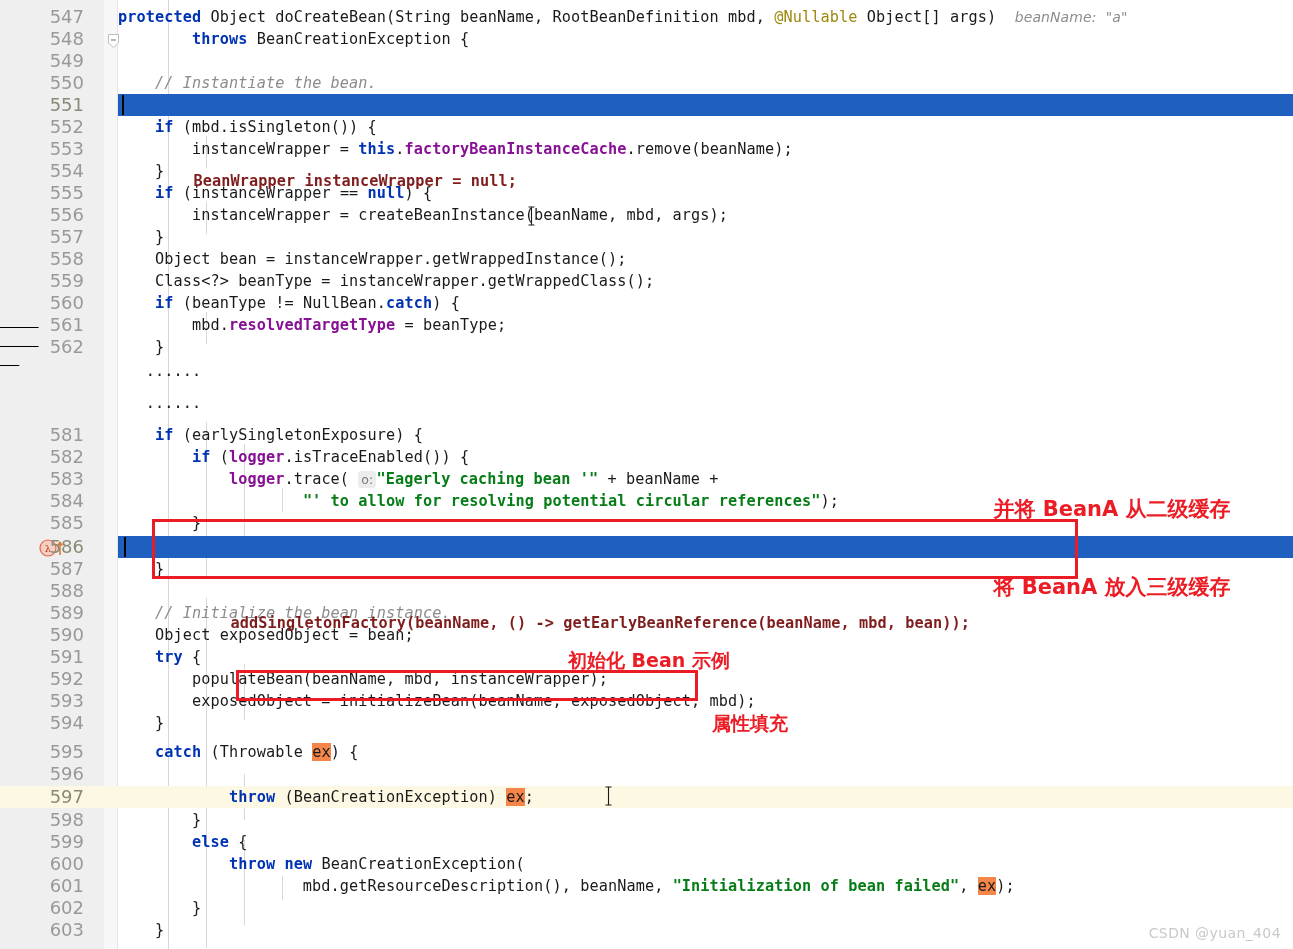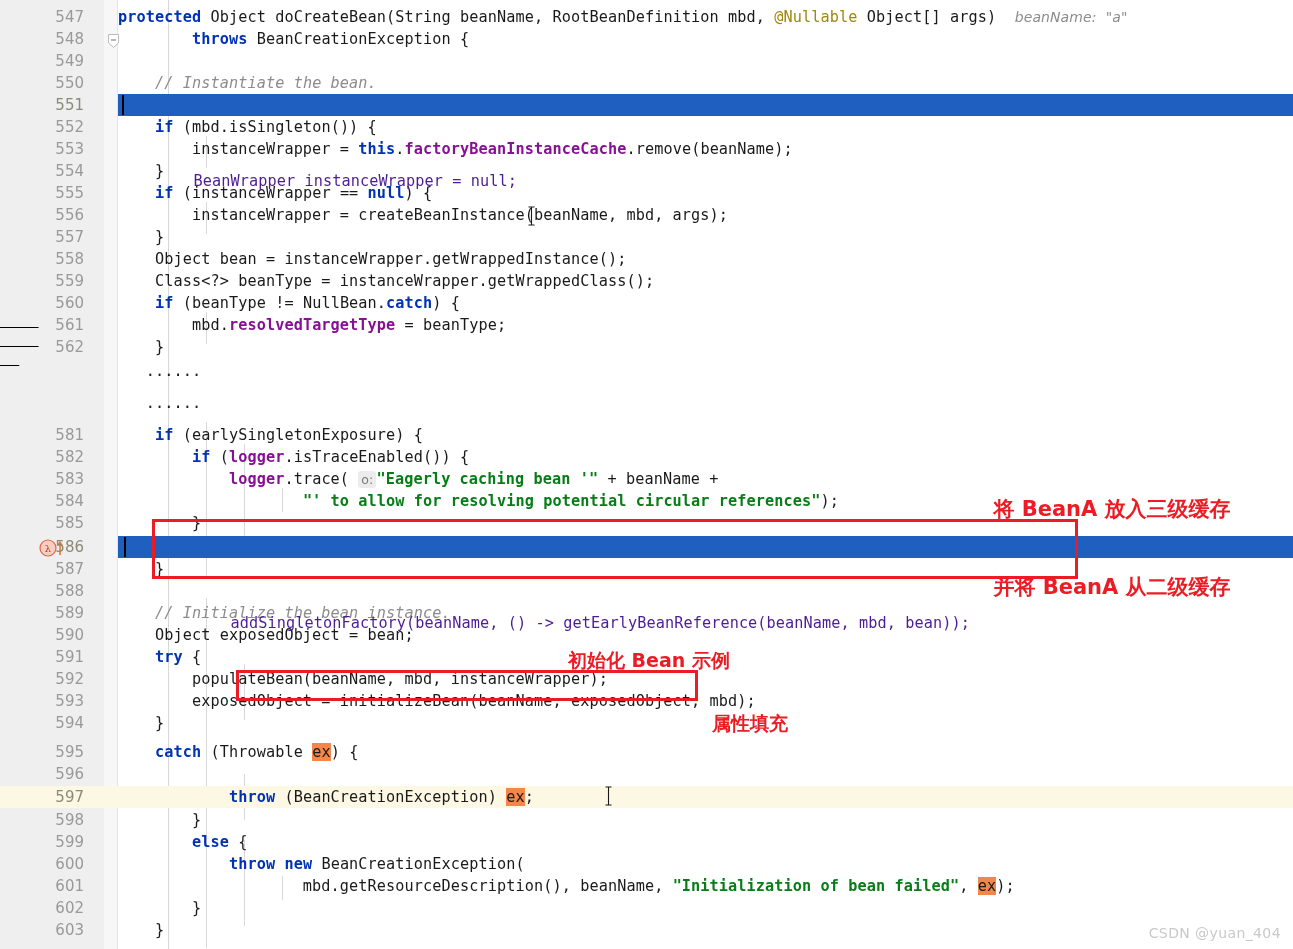--- a/index.html
+++ b/index.html
@@ -44,42 +44,42 @@
     height: 22px;
     white-space: pre;
   }
   .row.cur   { background: #fdf8e3; }
   .row .lineno {
     position: absolute; left: 0; top: 0;
     width: 92px; height: 22px;
     text-align: right;
     color: #999999;
     font-family: "DejaVu Sans", "Liberation Sans", sans-serif;
-    font-size: 15px;
+    font-size: 18px;
     line-height: 22px;
     padding-right: 8px;
   }
   .row.cur .lineno { color: #8a8a78; }
   .row .code {
     position: absolute; left: 118px; top: 0;
     height: 22px;
     line-height: 22px;
     font-size: 15.2px;
     color: #1a1a1a;
     white-space: pre;
     letter-spacing: 0.1px;
   }
   .row.sel { background: transparent; }
   .sel-band {
     position: absolute;
     left: 118px; top: 0;
     height: 22px;
     background: #1f5fbf;
   }
-  .row.sel .code { color: #4c1d95; position: relative; z-index: 2; }
+  .row.sel .code { color: #7f1d1d; position: relative; z-index: 2; font-weight: bold; }
 
   
   .caret-bar {
     position: absolute;
     width: 2px; height: 20px;
     background: #000000;
     top: 1px;
     z-index: 3;
   }
 
@@ -415,22 +415,22 @@
   </div>
 
   <div class="row" style="top:919px;">
     <span class="lineno">603</span>
     <span class="code">    }</span>
   </div>
 
   <div class="redbox" style="left:152px; top:519px; width:926px; height:60px;"></div>
 
   <div class="redtext big" style="left:972px; top:444px; text-align:center; width:280px;">
+    <div>并将 BeanA 从二级缓存</div>
     <div>将 BeanA 放入三级缓存</div>
-    <div>并将 BeanA 从二级缓存</div>
   </div>
 
   <div class="redtext mid" style="left:568px; top:600px;">
     <div>初始化 Bean 示例</div>
   </div>
 
   <div class="redbox" style="left:236px; top:670px; width:462px; height:31px;"></div>
 
   <div class="redtext mid" style="left:712px; top:663px;">
     <div>属性填充</div>

